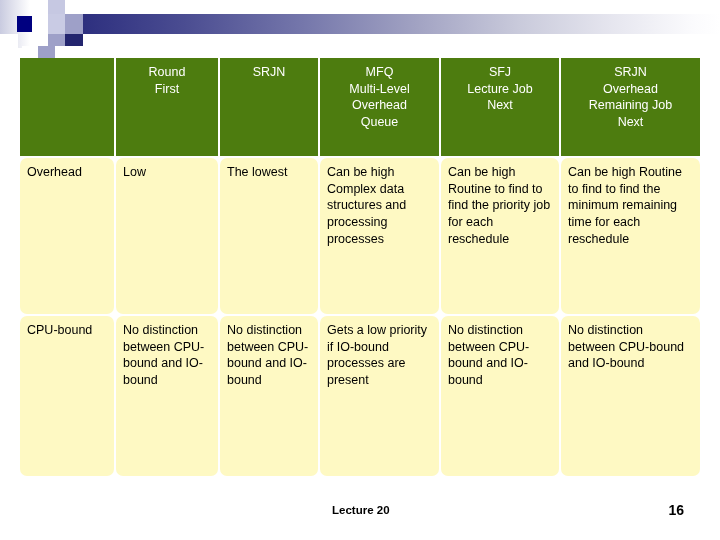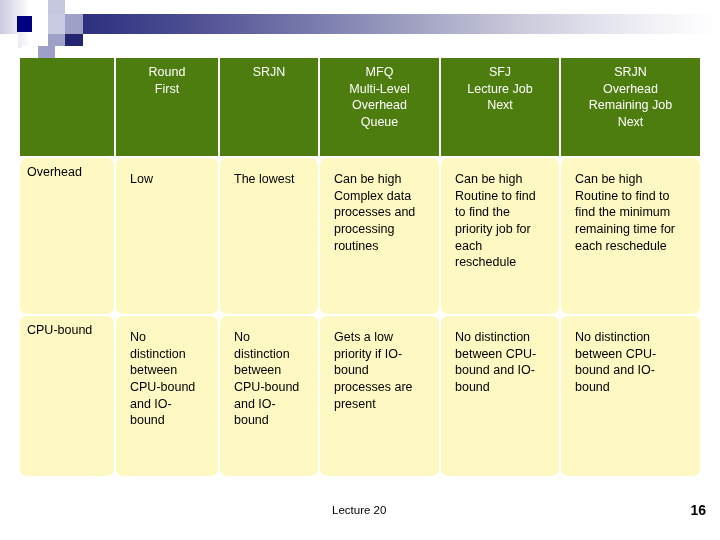--- a/index.html
+++ b/index.html
@@ -76,21 +76,21 @@
     text-align: center;
   }
   .body-cell {
     background: #fef9c3;
     color: #000000;
     border-radius: 7px;
   }
   .row-overhead .body-cell { height: 146px; }
   .row-cpubound .body-cell { height: 150px; }
 
-  .para { margin: 7px; }
+  .para { margin: 0; }
 
   
   col.c0 { width: 94px; }
   col.c1 { width: 102px; }
   col.c2 { width: 98px; }
   col.c3 { width: 119px; }
   col.c4 { width: 118px; }
   col.c5 { width: 139px; }
 
   
@@ -100,24 +100,25 @@
     top: 504px;
     width: 720px;
     height: 30px;
   }
   #footer-label {
     position: absolute;
     left: 332px;
     top: 0px;
     font-size: 11.5px;
     color: #000000;
+    font-weight: bold;
   }
   #page-number {
     position: absolute;
-    right: 14px;
+    right: 36px;
     top: -2px;
     font-size: 14px;
     font-weight: bold;
     color: #000000;
   }
 </style>
 </head>
 <body>
 
 <div id="slide-decor">
@@ -179,21 +180,21 @@
 
     <tr class="row-overhead">
       <td class="body-cell">Overhead</td>
       <td class="body-cell">
         <p class="para">Low</p>
       </td>
       <td class="body-cell">
         <p class="para">The lowest</p>
       </td>
       <td class="body-cell">
-        <p class="para">Can be high Complex data processes and processing routines</p>
+        <p class="para">Can be high Complex data structures and processing processes</p>
       </td>
       <td class="body-cell">
         <p class="para">Can be high Routine to find to find the priority job for each reschedule</p>
       </td>
       <td class="body-cell">
         <p class="para">Can be high Routine to find to find the minimum remaining time for each reschedule</p>
       </td>
     </tr>
 
     <tr class="row-cpubound">

